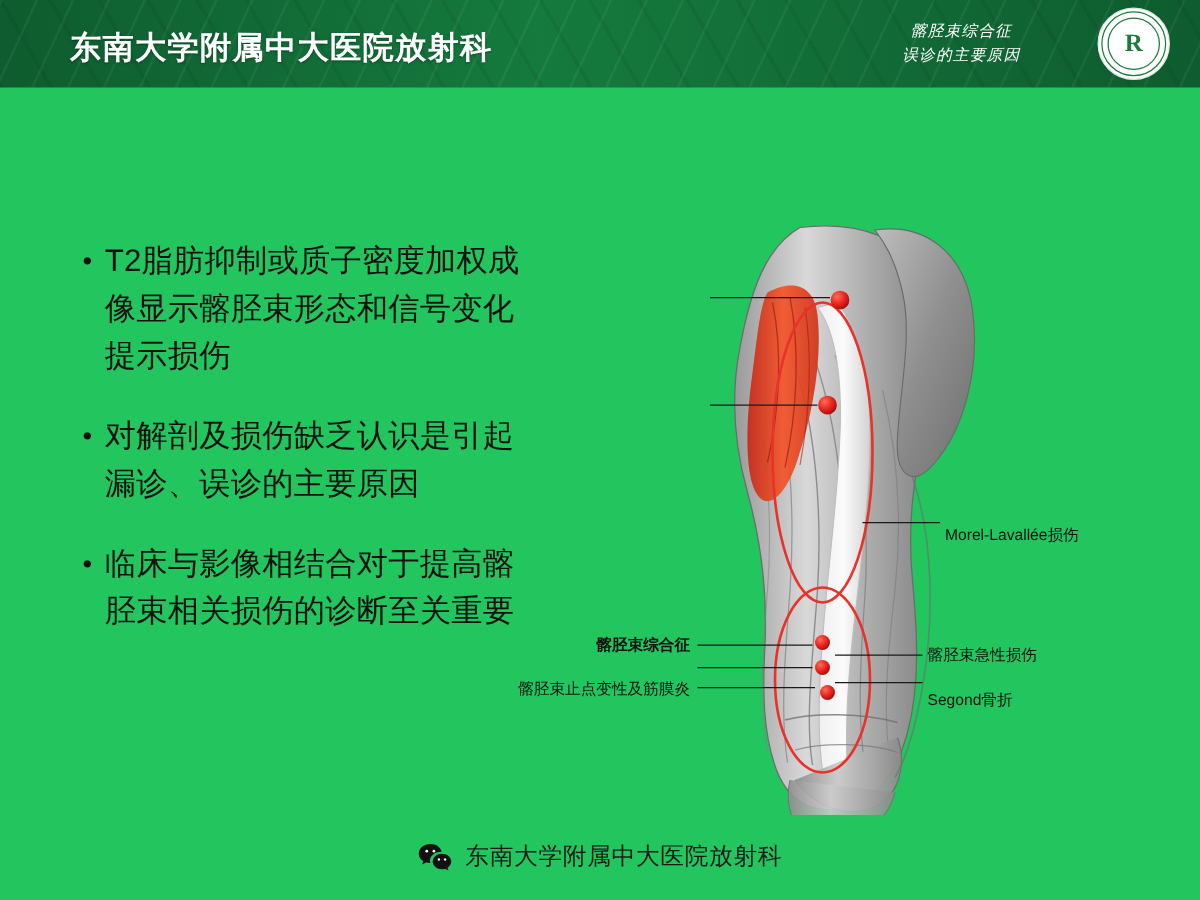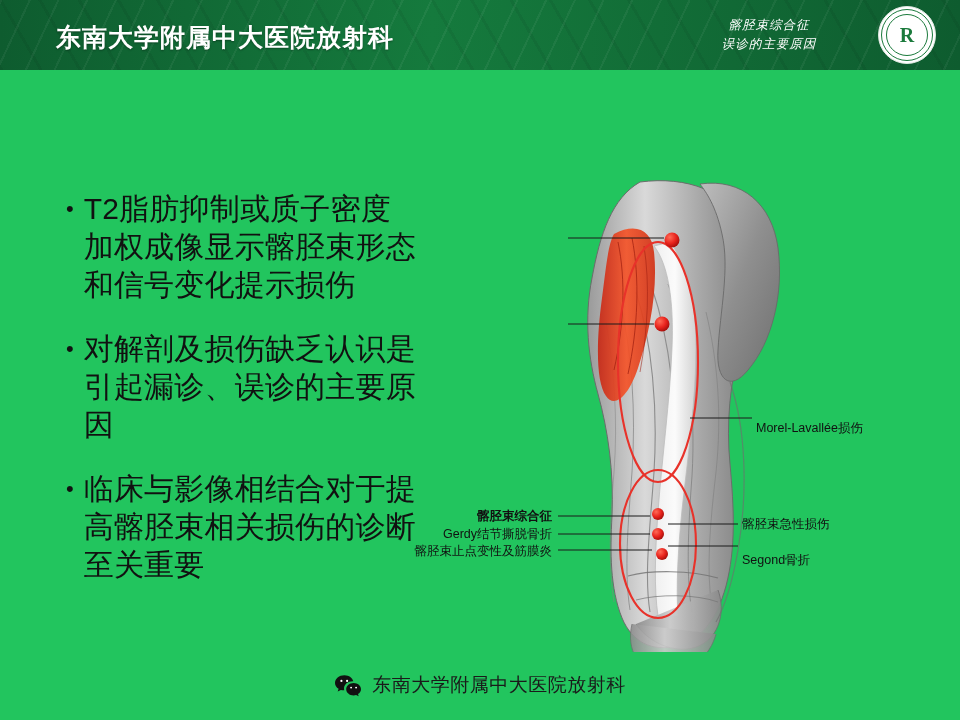--- a/index.html
+++ b/index.html
@@ -104,21 +104,21 @@
     margin-bottom: 26px;
   }
   .bullet-dot {
     color: #111;
     font-size: 22px;
     line-height: 38px;
     margin-right: 10px;
     flex: 0 0 auto;
   }
   .bullet-text {
-    font-size: 30px;
+    font-size: 25px;
     line-height: 38px;
     color: #111111;
     letter-spacing: 0.2px;
   }
 
   
   .figure {
     position: absolute;
     left: 400px; top: 172px;
     width: 540px; height: 480px;
@@ -279,21 +279,20 @@
         <path d="M158 344 L 250 344"></path>
         <path d="M158 362 L 250 362"></path>
         <path d="M158 378 L 252 378"></path>
         <path d="M268 352 L 338 352"></path>
         <path d="M268 374 L 338 374"></path>
       </g>
     </svg>
 
     <div class="lead-label" style="left:356px; top:248px;">Morel-Lavallée损伤</div>
     <div class="lead-label right-align" style="left:-26px; top:336px; width:178px;font-weight:bold;">髂胫束综合征</div>
-    <div class="lead-label right-align" style="left:-46px; top:354px; width:198px;">Gerdy结节撕脱骨折</div>
     <div class="lead-label right-align" style="left:-66px; top:371px; width:218px;">髂胫束止点变性及筋膜炎</div>
     <div class="lead-label" style="left:342px; top:344px;">髂胫束急性损伤</div>
     <div class="lead-label" style="left:342px; top:380px;">Segond骨折</div>
   </div>
 
   <div class="footer">
     <span class="wechat-icon">
       <svg width="28" height="23" viewBox="0 0 28 23">
         <path d="M10.5 1.2C5 1.2 1 4.7 1 8.9c0 2.4 1.4 4.5 3.6 5.9l-.9 2.7 3.2-1.6c.9.2 1.8.4 2.7.4h.7c-.2-.6-.3-1.2-.3-1.8 0-4 3.9-7.2 8.7-7.2h.6C18.6 4 15 1.2 10.5 1.2z" fill="#111"></path>
         <path d="M27 15.2c0-3.4-3.3-6.2-7.4-6.2s-7.4 2.8-7.4 6.2 3.3 6.2 7.4 6.2c.9 0 1.7-.1 2.5-.4l2.6 1.3-.7-2.2c1.8-1.1 3-2.9 3-4.9z" fill="#111"></path>

